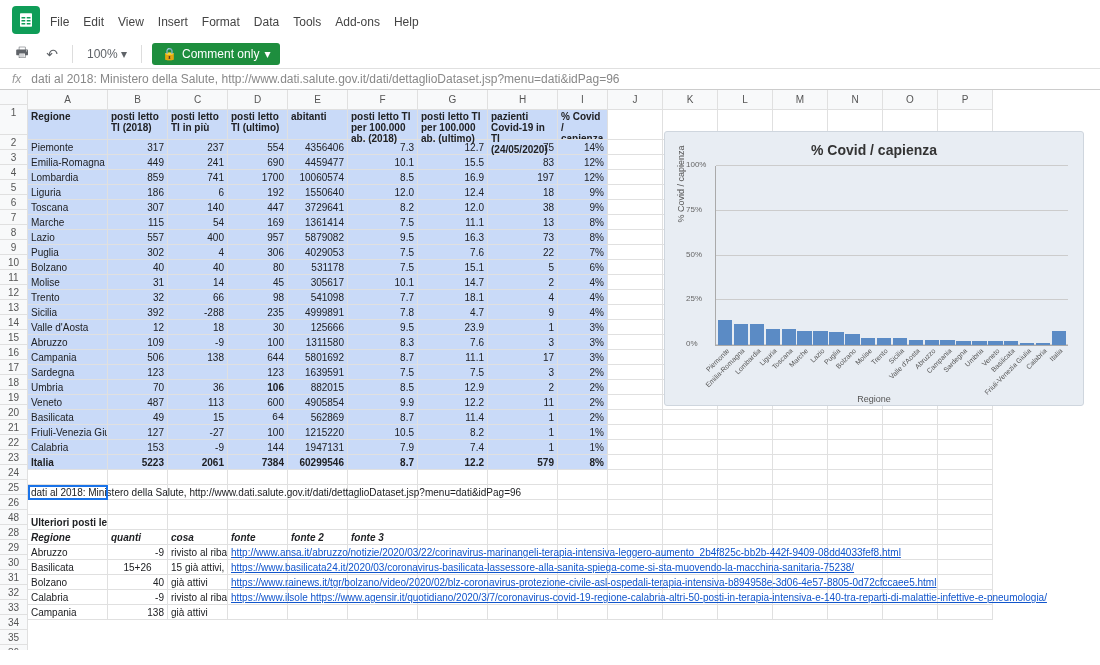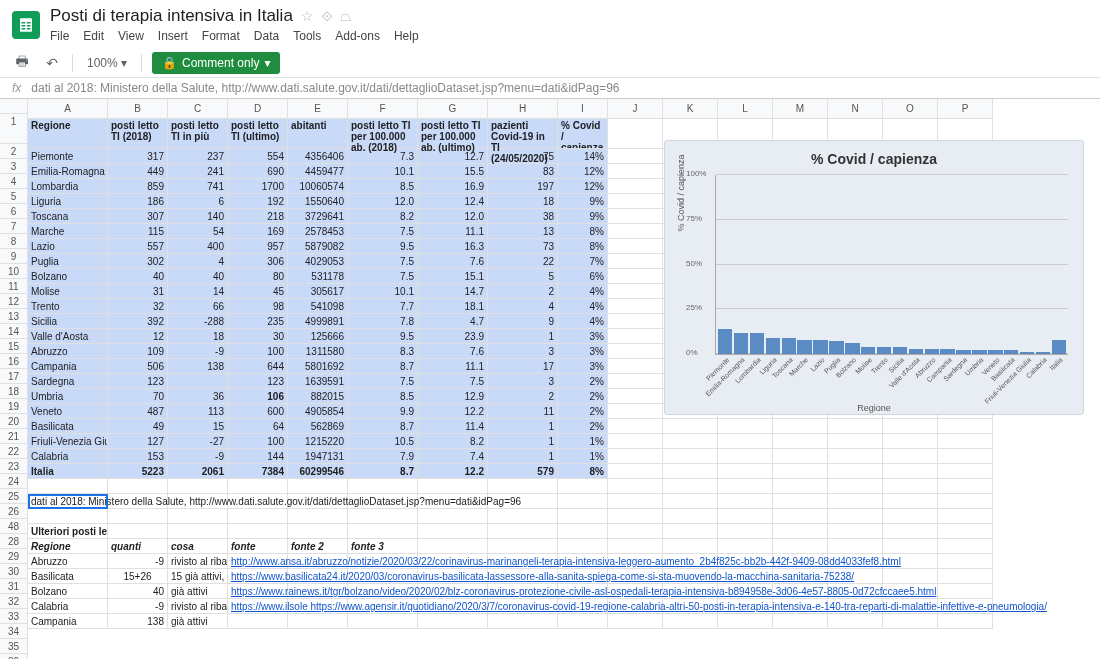--- a/index.html
+++ b/index.html
@@ -61,26 +61,20 @@
         <rect x="4" y="3" width="16" height="18" rx="1" fill="#fff"></rect>
         <rect x="6" y="8" width="5" height="2" fill="#0f9d58"></rect>
         <rect x="13" y="8" width="5" height="2" fill="#0f9d58"></rect>
         <rect x="6" y="12" width="5" height="2" fill="#0f9d58"></rect>
         <rect x="13" y="12" width="5" height="2" fill="#0f9d58"></rect>
         <rect x="6" y="16" width="5" height="2" fill="#0f9d58"></rect>
         <rect x="13" y="16" width="5" height="2" fill="#0f9d58"></rect>
       </svg>
   </div>
   <div class="title-area">
-    <div class="doc-title">
-      <span>Posti di terapia intensiva in Italia</span>
-      <span class="star">☆</span>
-      <span class="star">⟐</span>
-      <span class="star">⏢</span>
-    </div>
     <div class="menus" id="menus">
         <span>File</span>
         <span>Edit</span>
         <span>View</span>
         <span>Insert</span>
         <span>Format</span>
         <span>Data</span>
         <span>Tools</span>
         <span>Add-ons</span>
         <span>Help</span>
@@ -253,40 +247,40 @@
           <div class="cell" style="width: 55px;"></div>
           <div class="cell" style="width: 55px;"></div>
           <div class="cell" style="width: 55px;"></div>
           <div class="cell" style="width: 55px;"></div>
           <div class="cell" style="width: 55px;"></div>
         </div>
         <div class="row">
           <div class="cell sel" style="width: 80px;">Toscana</div>
           <div class="cell r sel" style="width: 60px;">307</div>
           <div class="cell r sel" style="width: 60px;">140</div>
-          <div class="cell r sel" style="width: 60px;">218</div>
+          <div class="cell r sel" style="width: 60px;">447</div>
           <div class="cell r sel" style="width: 60px;">3729641</div>
           <div class="cell r sel" style="width: 70px;">8.2</div>
           <div class="cell r sel" style="width: 70px;">12.0</div>
           <div class="cell r sel" style="width: 70px;">38</div>
           <div class="cell r sel" style="width: 50px;">9%</div>
           <div class="cell" style="width: 55px;"></div>
           <div class="cell" style="width: 55px;"></div>
           <div class="cell" style="width: 55px;"></div>
           <div class="cell" style="width: 55px;"></div>
           <div class="cell" style="width: 55px;"></div>
           <div class="cell" style="width: 55px;"></div>
           <div class="cell" style="width: 55px;"></div>
         </div>
         <div class="row">
           <div class="cell sel" style="width: 80px;">Marche</div>
           <div class="cell r sel" style="width: 60px;">115</div>
           <div class="cell r sel" style="width: 60px;">54</div>
           <div class="cell r sel" style="width: 60px;">169</div>
-          <div class="cell r sel" style="width: 60px;">2578453</div>
+          <div class="cell r sel" style="width: 60px;">1361414</div>
           <div class="cell r sel" style="width: 70px;">7.5</div>
           <div class="cell r sel" style="width: 70px;">11.1</div>
           <div class="cell r sel" style="width: 70px;">13</div>
           <div class="cell r sel" style="width: 50px;">8%</div>
           <div class="cell" style="width: 55px;"></div>
           <div class="cell" style="width: 55px;"></div>
           <div class="cell" style="width: 55px;"></div>
           <div class="cell" style="width: 55px;"></div>
           <div class="cell" style="width: 55px;"></div>
           <div class="cell" style="width: 55px;"></div>
@@ -505,21 +499,21 @@
           <div class="cell" style="width: 55px;"></div>
           <div class="cell" style="width: 55px;"></div>
           <div class="cell" style="width: 55px;"></div>
           <div class="cell" style="width: 55px;"></div>
           <div class="cell" style="width: 55px;"></div>
         </div>
         <div class="row">
           <div class="cell sel" style="width: 80px;">Basilicata</div>
           <div class="cell r sel" style="width: 60px;">49</div>
           <div class="cell r sel" style="width: 60px;">15</div>
-          <div class="cell r sel" style="width: 60px;">64</div>
+          <div class="cell r sel" style="width: 60px; font-family: Liberation Mono, monospace;">64</div>
           <div class="cell r sel" style="width: 60px;">562869</div>
           <div class="cell r sel" style="width: 70px;">8.7</div>
           <div class="cell r sel" style="width: 70px;">11.4</div>
           <div class="cell r sel" style="width: 70px;">1</div>
           <div class="cell r sel" style="width: 50px;">2%</div>
           <div class="cell" style="width: 55px;"></div>
           <div class="cell" style="width: 55px;"></div>
           <div class="cell" style="width: 55px;"></div>
           <div class="cell" style="width: 55px;"></div>
           <div class="cell" style="width: 55px;"></div>

